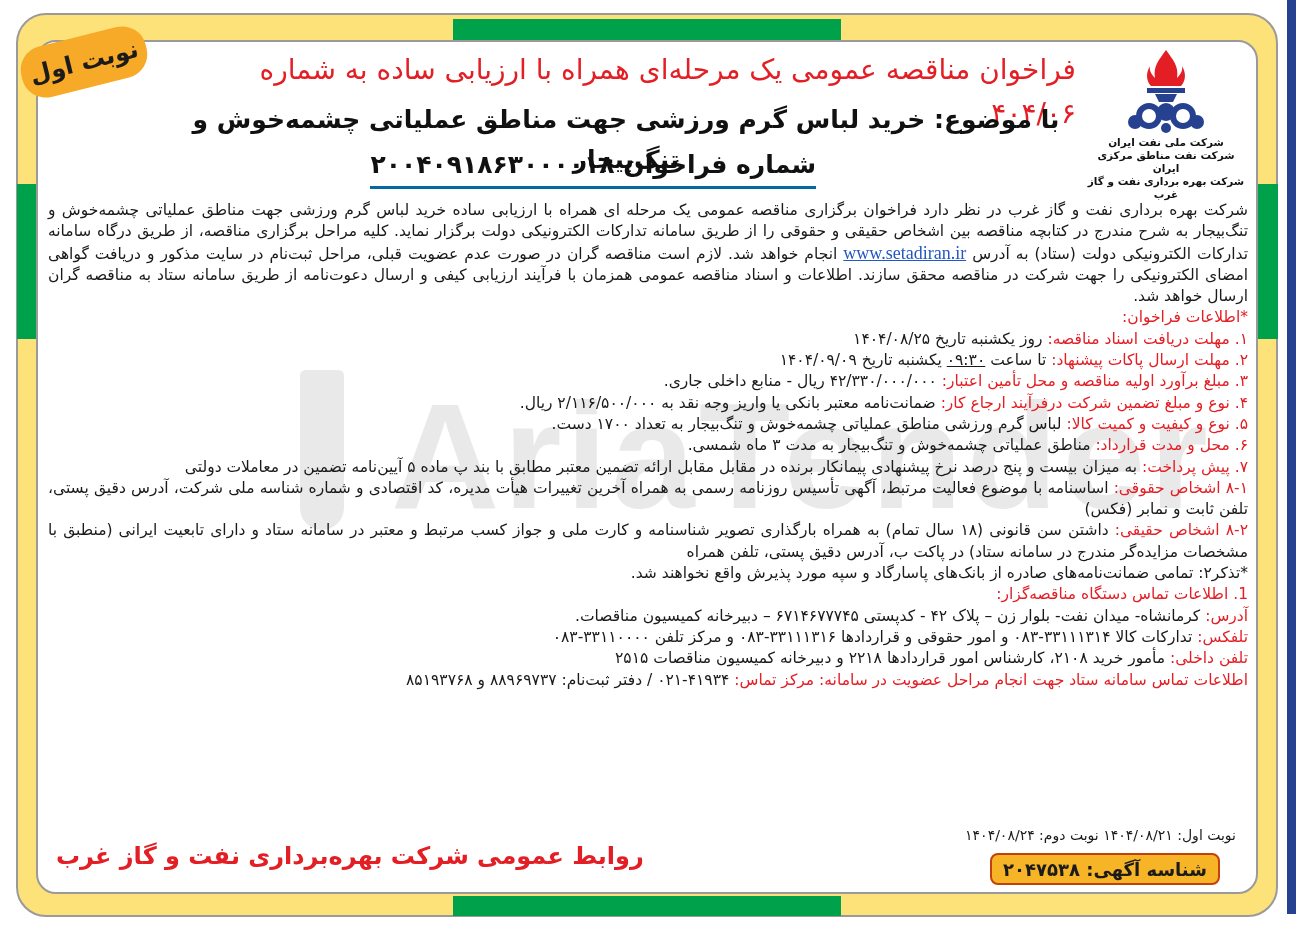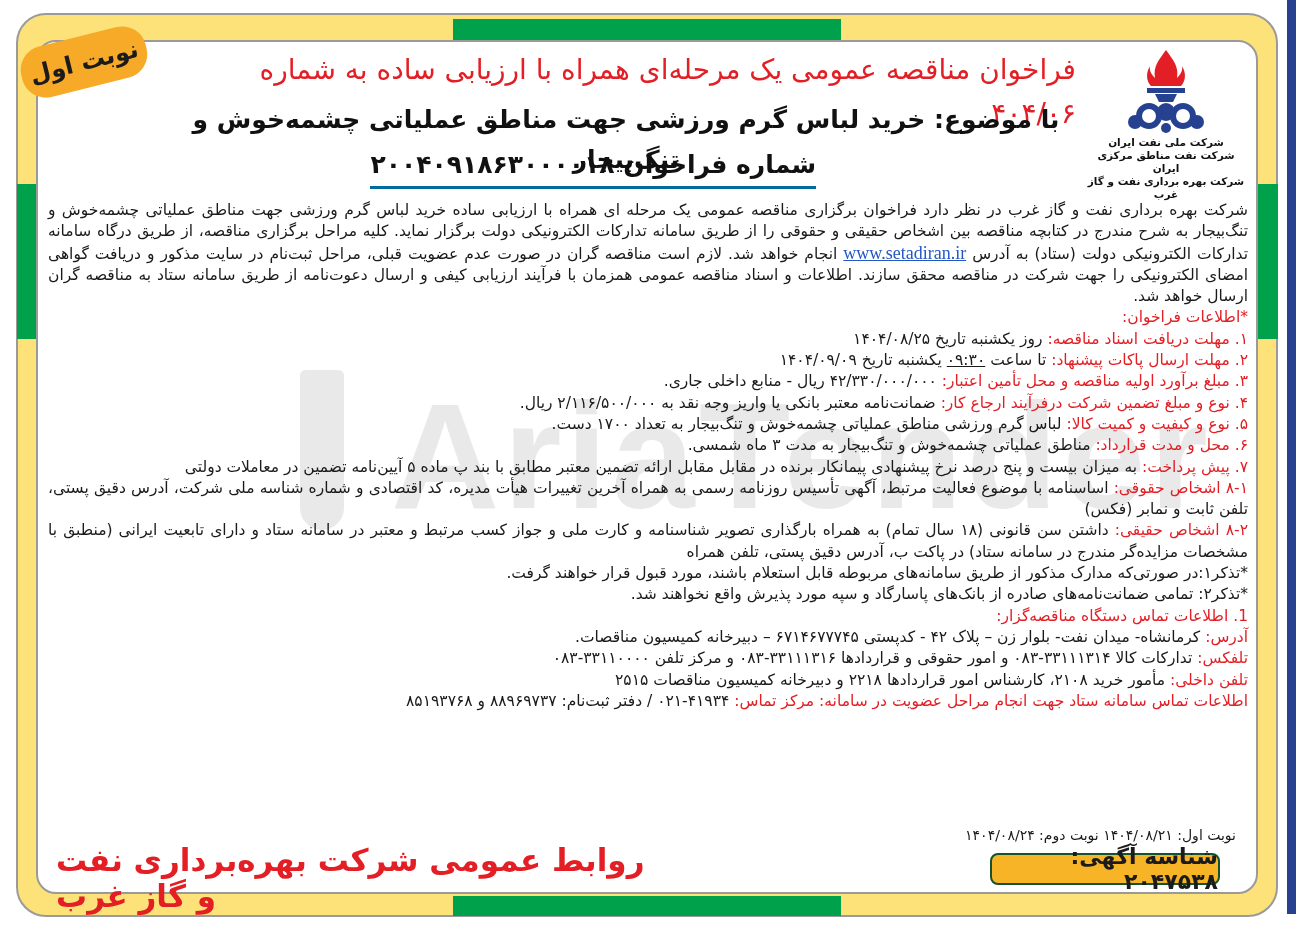--- a/index.html
+++ b/index.html
@@ -66,27 +66,27 @@
   .body-text .link { color:#2257c4; text-decoration:underline; font-family:"Liberation Serif", serif; font-size:18px;margin-top:23px; }
   .lbl { color:#e31e24; }
   .red-line { color:#e31e24; }
   .u { text-decoration:underline; }
 
   .footer-dates {
     position:absolute; right:60px; top:827px; direction:rtl; font-size:14px; color:#1a1a1a;
   }
   .ad-id {
     position:absolute; left:990px; top:853px; width:230px; height:32px;
-    background:#f7b426; border:2px solid #14532d; border-radius:8px; box-sizing:border-box;
+    background:#f7b426; border:2px solid #c2410c; border-radius:8px; box-sizing:border-box;
     display:flex; align-items:center; justify-content:center; direction:rtl;
-    font-weight:bold; font-size:22px; color:#1b1b1b;
+    font-weight:bold; font-size:18px; color:#1b1b1b;
   }
   .pr-footer {
     position:absolute; left:56px; top:842px; width:600px; direction:rtl; text-align:left;
-    color:#e31e24; font-weight:bold; font-size:31px;
+    color:#e31e24; font-weight:bold; font-size:24px;
   }
 </style>
 </head>
 <body>
 
 <div class="blue-strip"></div>
 <div class="outer-frame"></div>
 <div class="green-top"></div>
 <div class="green-bottom"></div>
 <div class="green-left"></div>
@@ -132,21 +132,20 @@
   <p><span class="lbl">۱. مهلت دریافت اسناد مناقصه:</span><span> روز یکشنبه تاریخ ۱۴۰۴/۰۸/۲۵</span></p>
   <p><span class="lbl">۲. مهلت ارسال پاکات پیشنهاد:</span><span> تا ساعت </span><span class="u">۰۹:۳۰</span><span> یکشنبه تاریخ ۱۴۰۴/۰۹/۰۹</span></p>
   <p><span class="lbl">۳. مبلغ برآورد اولیه مناقصه و محل تأمین اعتبار:</span><span> ۴۲/۳۳۰/۰۰۰/۰۰۰ ریال - منابع داخلی جاری.</span></p>
   <p><span class="lbl">۴. نوع و مبلغ تضمین شرکت درفرآیند ارجاع کار:</span><span> ضمانت‌نامه معتبر بانکی یا واریز وجه نقد به ۲/۱۱۶/۵۰۰/۰۰۰ ریال.</span></p>
   <p><span class="lbl">۵. نوع و کیفیت و کمیت کالا:</span><span> لباس گرم ورزشی مناطق عملیاتی چشمه‌خوش و تنگ‌بیجار به تعداد ۱۷۰۰ دست.</span></p>
   <p><span class="lbl">۶. محل و مدت قرارداد:</span><span> مناطق عملیاتی چشمه‌خوش و تنگ‌بیجار به مدت ۳ ماه شمسی.</span></p>
   <p><span class="lbl">۷. پیش پرداخت:</span><span> به میزان بیست و پنج درصد نرخ پیشنهادی پیمانکار برنده در مقابل مقابل ارائه تضمین معتبر مطابق با بند پ ماده ۵ آیین‌نامه تضمین در معاملات دولتی</span></p>
   <p><span class="lbl">۸-۱ اشخاص حقوقی:</span><span> اساسنامه با موضوع فعالیت مرتبط، آگهی تأسیس روزنامه رسمی به همراه آخرین تغییرات هیأت مدیره، کد اقتصادی و شماره شناسه ملی شرکت، آدرس دقیق پستی، تلفن ثابت و نمابر (فکس)</span></p>
   <p><span class="lbl">۸-۲ اشخاص حقیقی:</span><span> داشتن سن قانونی (۱۸ سال تمام) به همراه بارگذاری تصویر شناسنامه و کارت ملی و جواز کسب مرتبط و معتبر در سامانه ستاد و دارای تابعیت ایرانی (منطبق با مشخصات مزایده‌گر مندرج در سامانه ستاد) در پاکت ب، آدرس دقیق پستی، تلفن همراه</span></p>
 
-  <p>*تذکر۱:در صورتی‌که مدارک مذکور از طریق سامانه‌های مربوطه قابل استعلام باشند، مورد قبول قرار خواهند گرفت.</p>
   <p>*تذکر۲: تمامی ضمانت‌نامه‌های صادره از بانک‌های پاسارگاد و سپه مورد پذیرش واقع نخواهند شد.</p>
 
   <p class="red-line">1. اطلاعات تماس دستگاه مناقصه‌گزار:</p>
   <p><span class="lbl">آدرس:</span><span> کرمانشاه- میدان نفت- بلوار زن – پلاک ۴۲ - کدپستی ۶۷۱۴۶۷۷۷۴۵ – دبیرخانه کمیسیون مناقصات.</span></p>
   <p><span class="lbl">تلفکس:</span><span> تدارکات کالا ۳۳۱۱۱۳۱۴-۰۸۳ و امور حقوقی و قراردادها ۳۳۱۱۱۳۱۶-۰۸۳ و مرکز تلفن ۳۳۱۱۰۰۰۰-۰۸۳</span></p>
   <p><span class="lbl">تلفن داخلی:</span><span> مأمور خرید ۲۱۰۸، کارشناس امور قراردادها ۲۲۱۸ و دبیرخانه کمیسیون مناقصات ۲۵۱۵</span></p>
   <p><span class="lbl">اطلاعات تماس سامانه ستاد جهت انجام مراحل عضویت در سامانه: مرکز تماس:</span><span> ۴۱۹۳۴-۰۲۱ / دفتر ثبت‌نام: ۸۸۹۶۹۷۳۷ و ۸۵۱۹۳۷۶۸</span></p>
 </div>
 
 <div class="footer-dates">نوبت اول: ۱۴۰۴/۰۸/۲۱   نوبت دوم: ۱۴۰۴/۰۸/۲۴</div>

